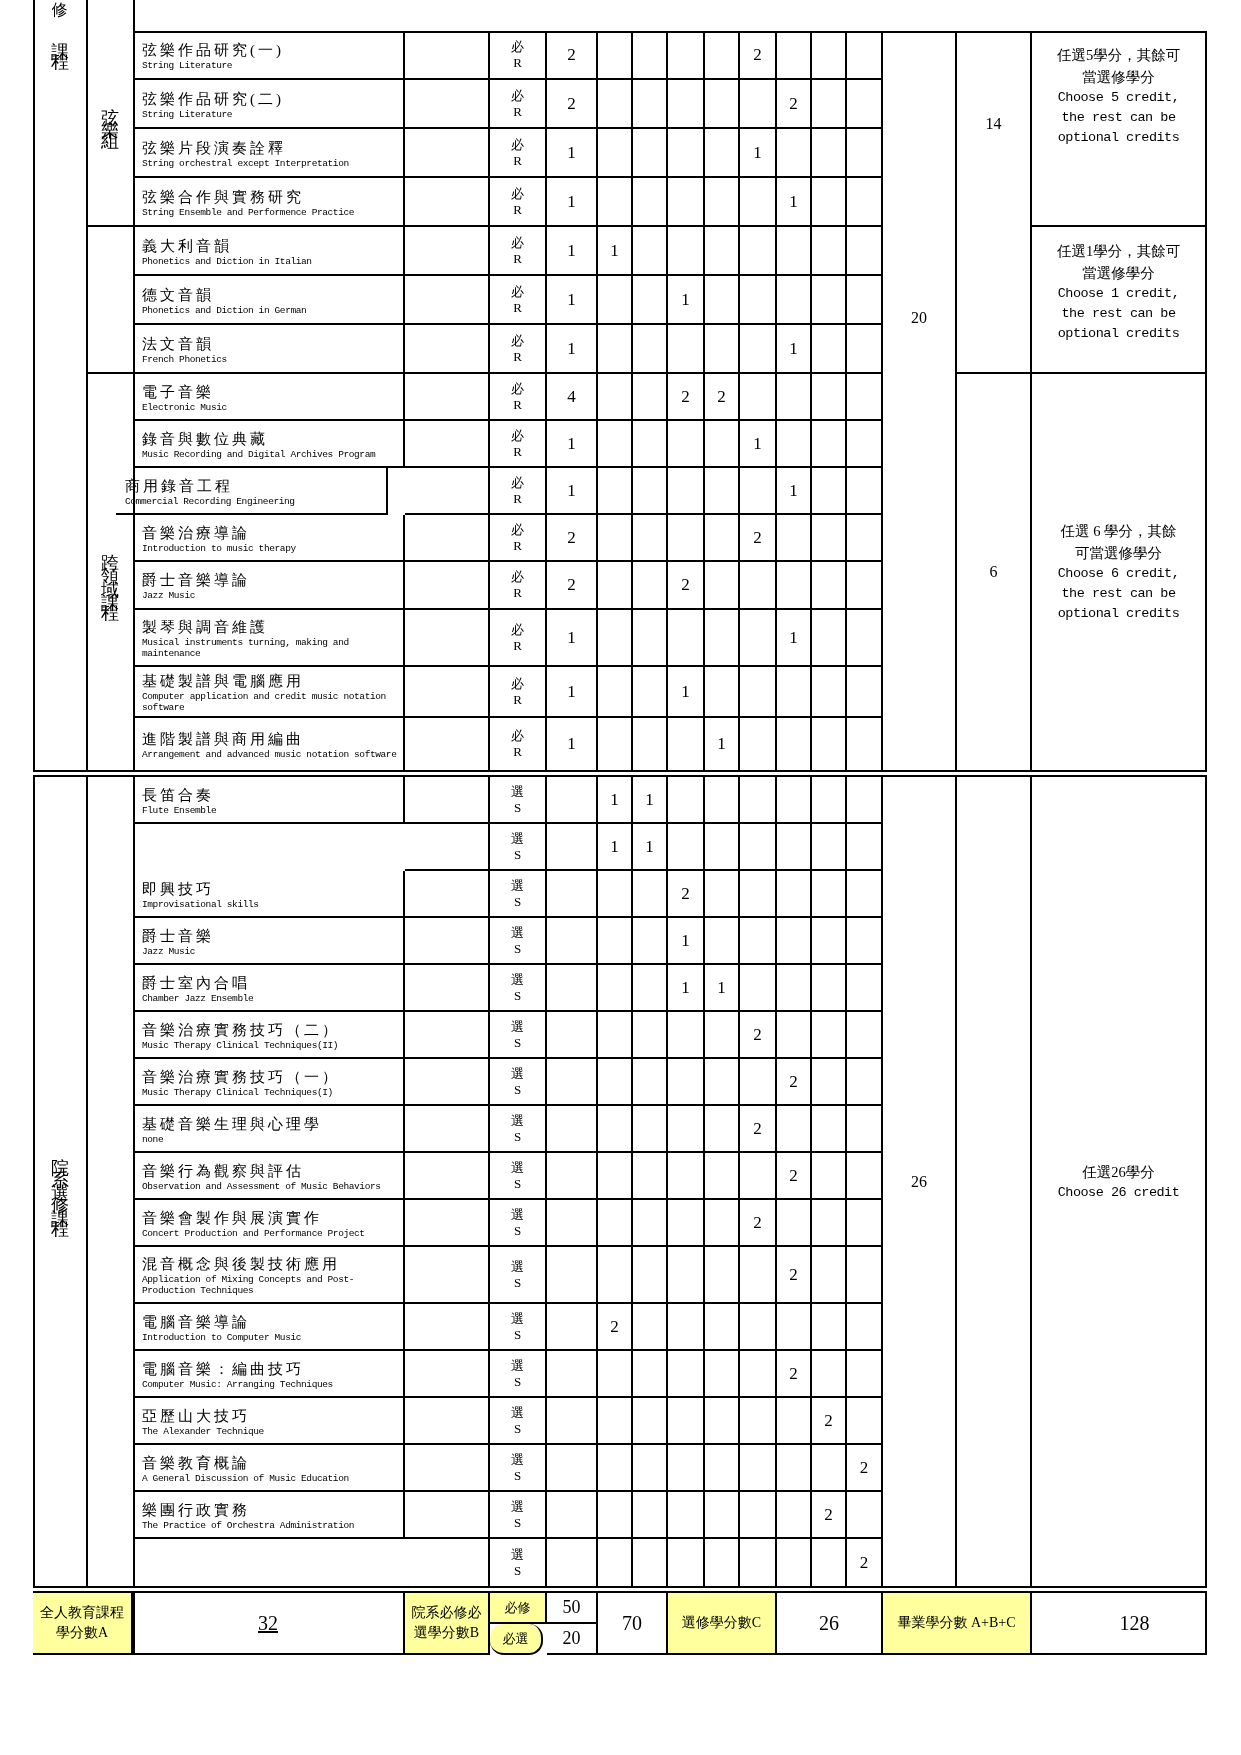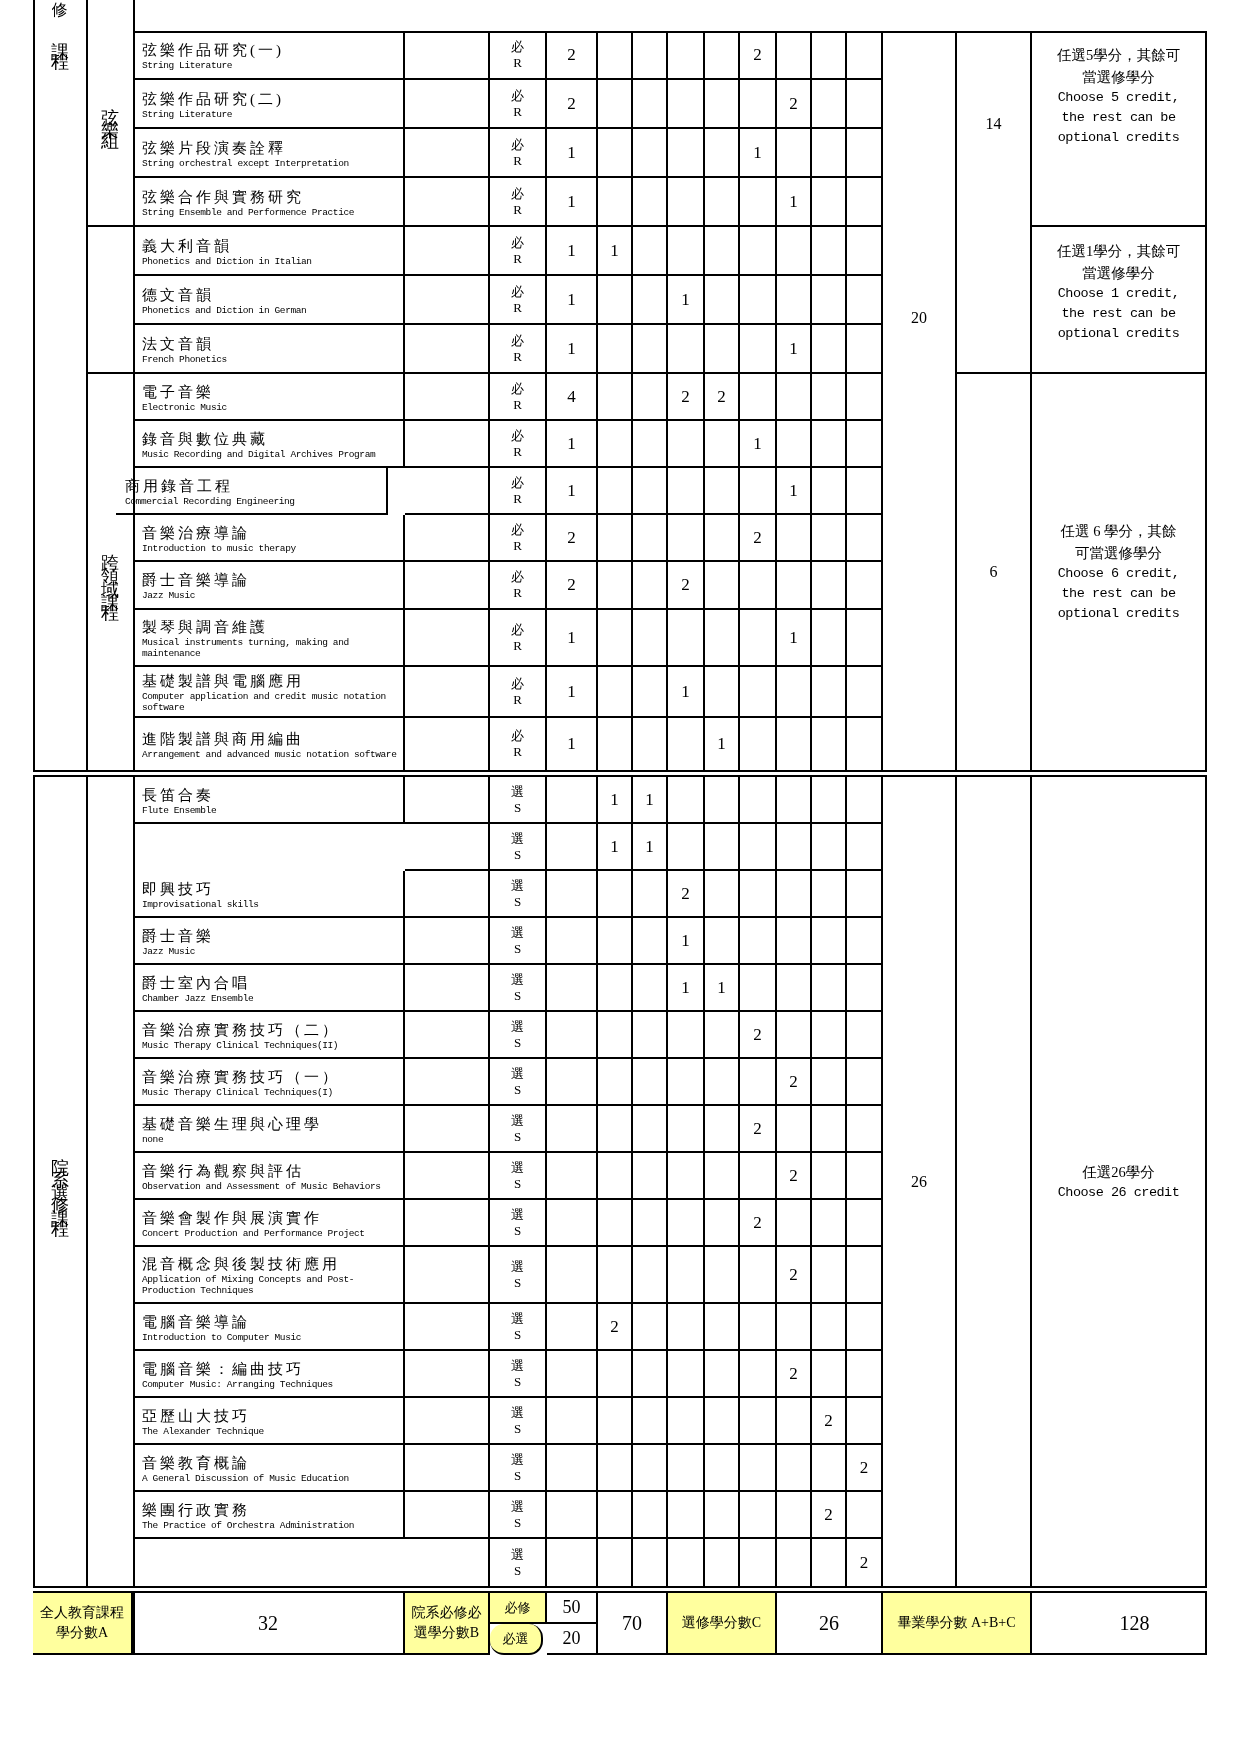--- a/index.html
+++ b/index.html
@@ -652,21 +652,21 @@
     <div class="cell num bR" style="left: 847px; top: 1539px; width: 36px; height: 47px;">2</div>
     <div class="cell bR subnum" style="left: 883px; top: 777px; width: 74px; height: 809px;">26</div>
     <div class="cell bR" style="left: 957px; top: 777px; width: 75px; height: 809px;"></div>
     <div class="cell bR " style="left: 1032px; top: 777px; width: 175px; height: 809px;">
       <div class="note-zh">任選26學分</div>
       <div class="note-en">Choose 26 credit</div>
     </div>
     <div class="separator" style="left: 33px; top: 1586px; width: 1174px; height: 7px;"></div>
     <div class="cell tot-label bR bB" style="left: 33px; top: 1593px; width: 100px; height: 62px; background: rgb(255, 255, 158);">全人教育課程
 學分數A</div>
-    <div class="cell tot-num bR bB" style="left: 133px; top: 1593px; width: 272px; height: 62px;">32</div>
+    <div class="cell tot-num bR bB" style="left: 133px; top: 1593px; width: 272px; height: 62px; text-decoration: underline;">32</div>
     <div class="cell tot-label bR bB" style="left: 405px; top: 1593px; width: 85px; height: 62px; background: rgb(255, 255, 158);">院系必修必
 選學分數B</div>
     <div class="cell tot-sub bR bB" style="left: 490px; top: 1593px; width: 57px; height: 31px; background: rgb(255, 255, 158);">必修</div>
     <div class="cell tot-sub bR bB" style="left: 490px; top: 1624px; width: 53px; height: 31px; background: rgb(255, 255, 158); border-radius: 14px;">必選</div>
     <div class="cell tot-subnum bR bB" style="left: 547px; top: 1593px; width: 51px; height: 31px;">50</div>
     <div class="cell tot-subnum bR bB" style="left: 547px; top: 1624px; width: 51px; height: 31px;">20</div>
     <div class="cell tot-num bR bB" style="left: 598px; top: 1593px; width: 70px; height: 62px;">70</div>
     <div class="cell tot-label bR bB" style="left: 668px; top: 1593px; width: 109px; height: 62px; background: rgb(255, 255, 158);">選修學分數C</div>
     <div class="cell tot-num bR bB" style="left: 777px; top: 1593px; width: 106px; height: 62px;">26</div>
     <div class="cell tot-label bR bB" style="left: 883px; top: 1593px; width: 149px; height: 62px; background: rgb(255, 255, 158);">畢業學分數 A+B+C</div>

